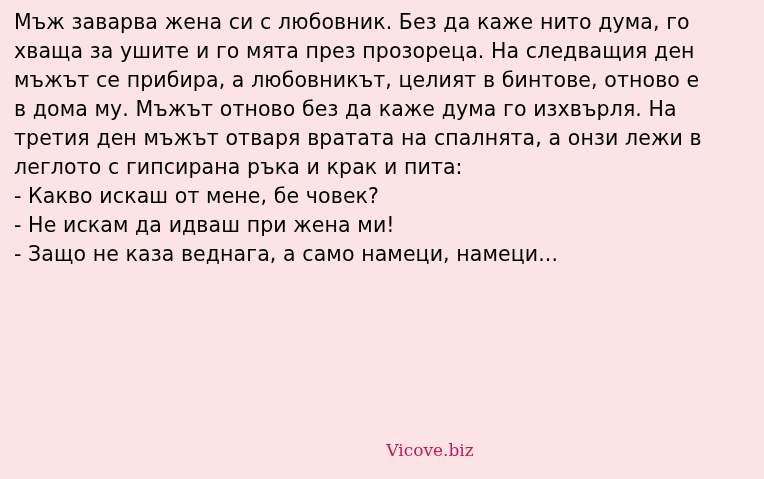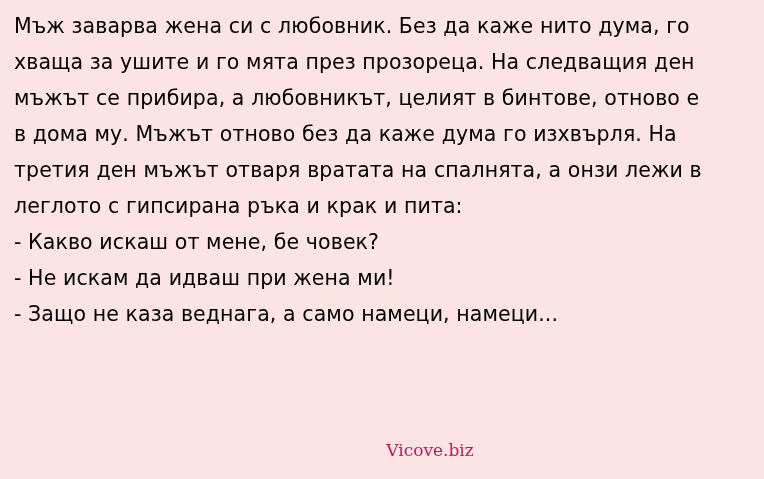--- a/index.html
+++ b/index.html
@@ -18,21 +18,21 @@
     width: 764px;
     height: 479px;
     box-sizing: border-box;
   }
   .joke-body {
     position: absolute;
     left: 14px;
     top: 8px;
     width: 700px;
     font-size: 20.5px;
-    line-height: 36px;
+    line-height: 29px;
     color: #000000;
     white-space: pre-wrap;
     letter-spacing: 0.1px;
   }
   .footer {
     position: absolute;
     left: 0;
     top: 440px;
     width: 764px;
     text-align: center;

